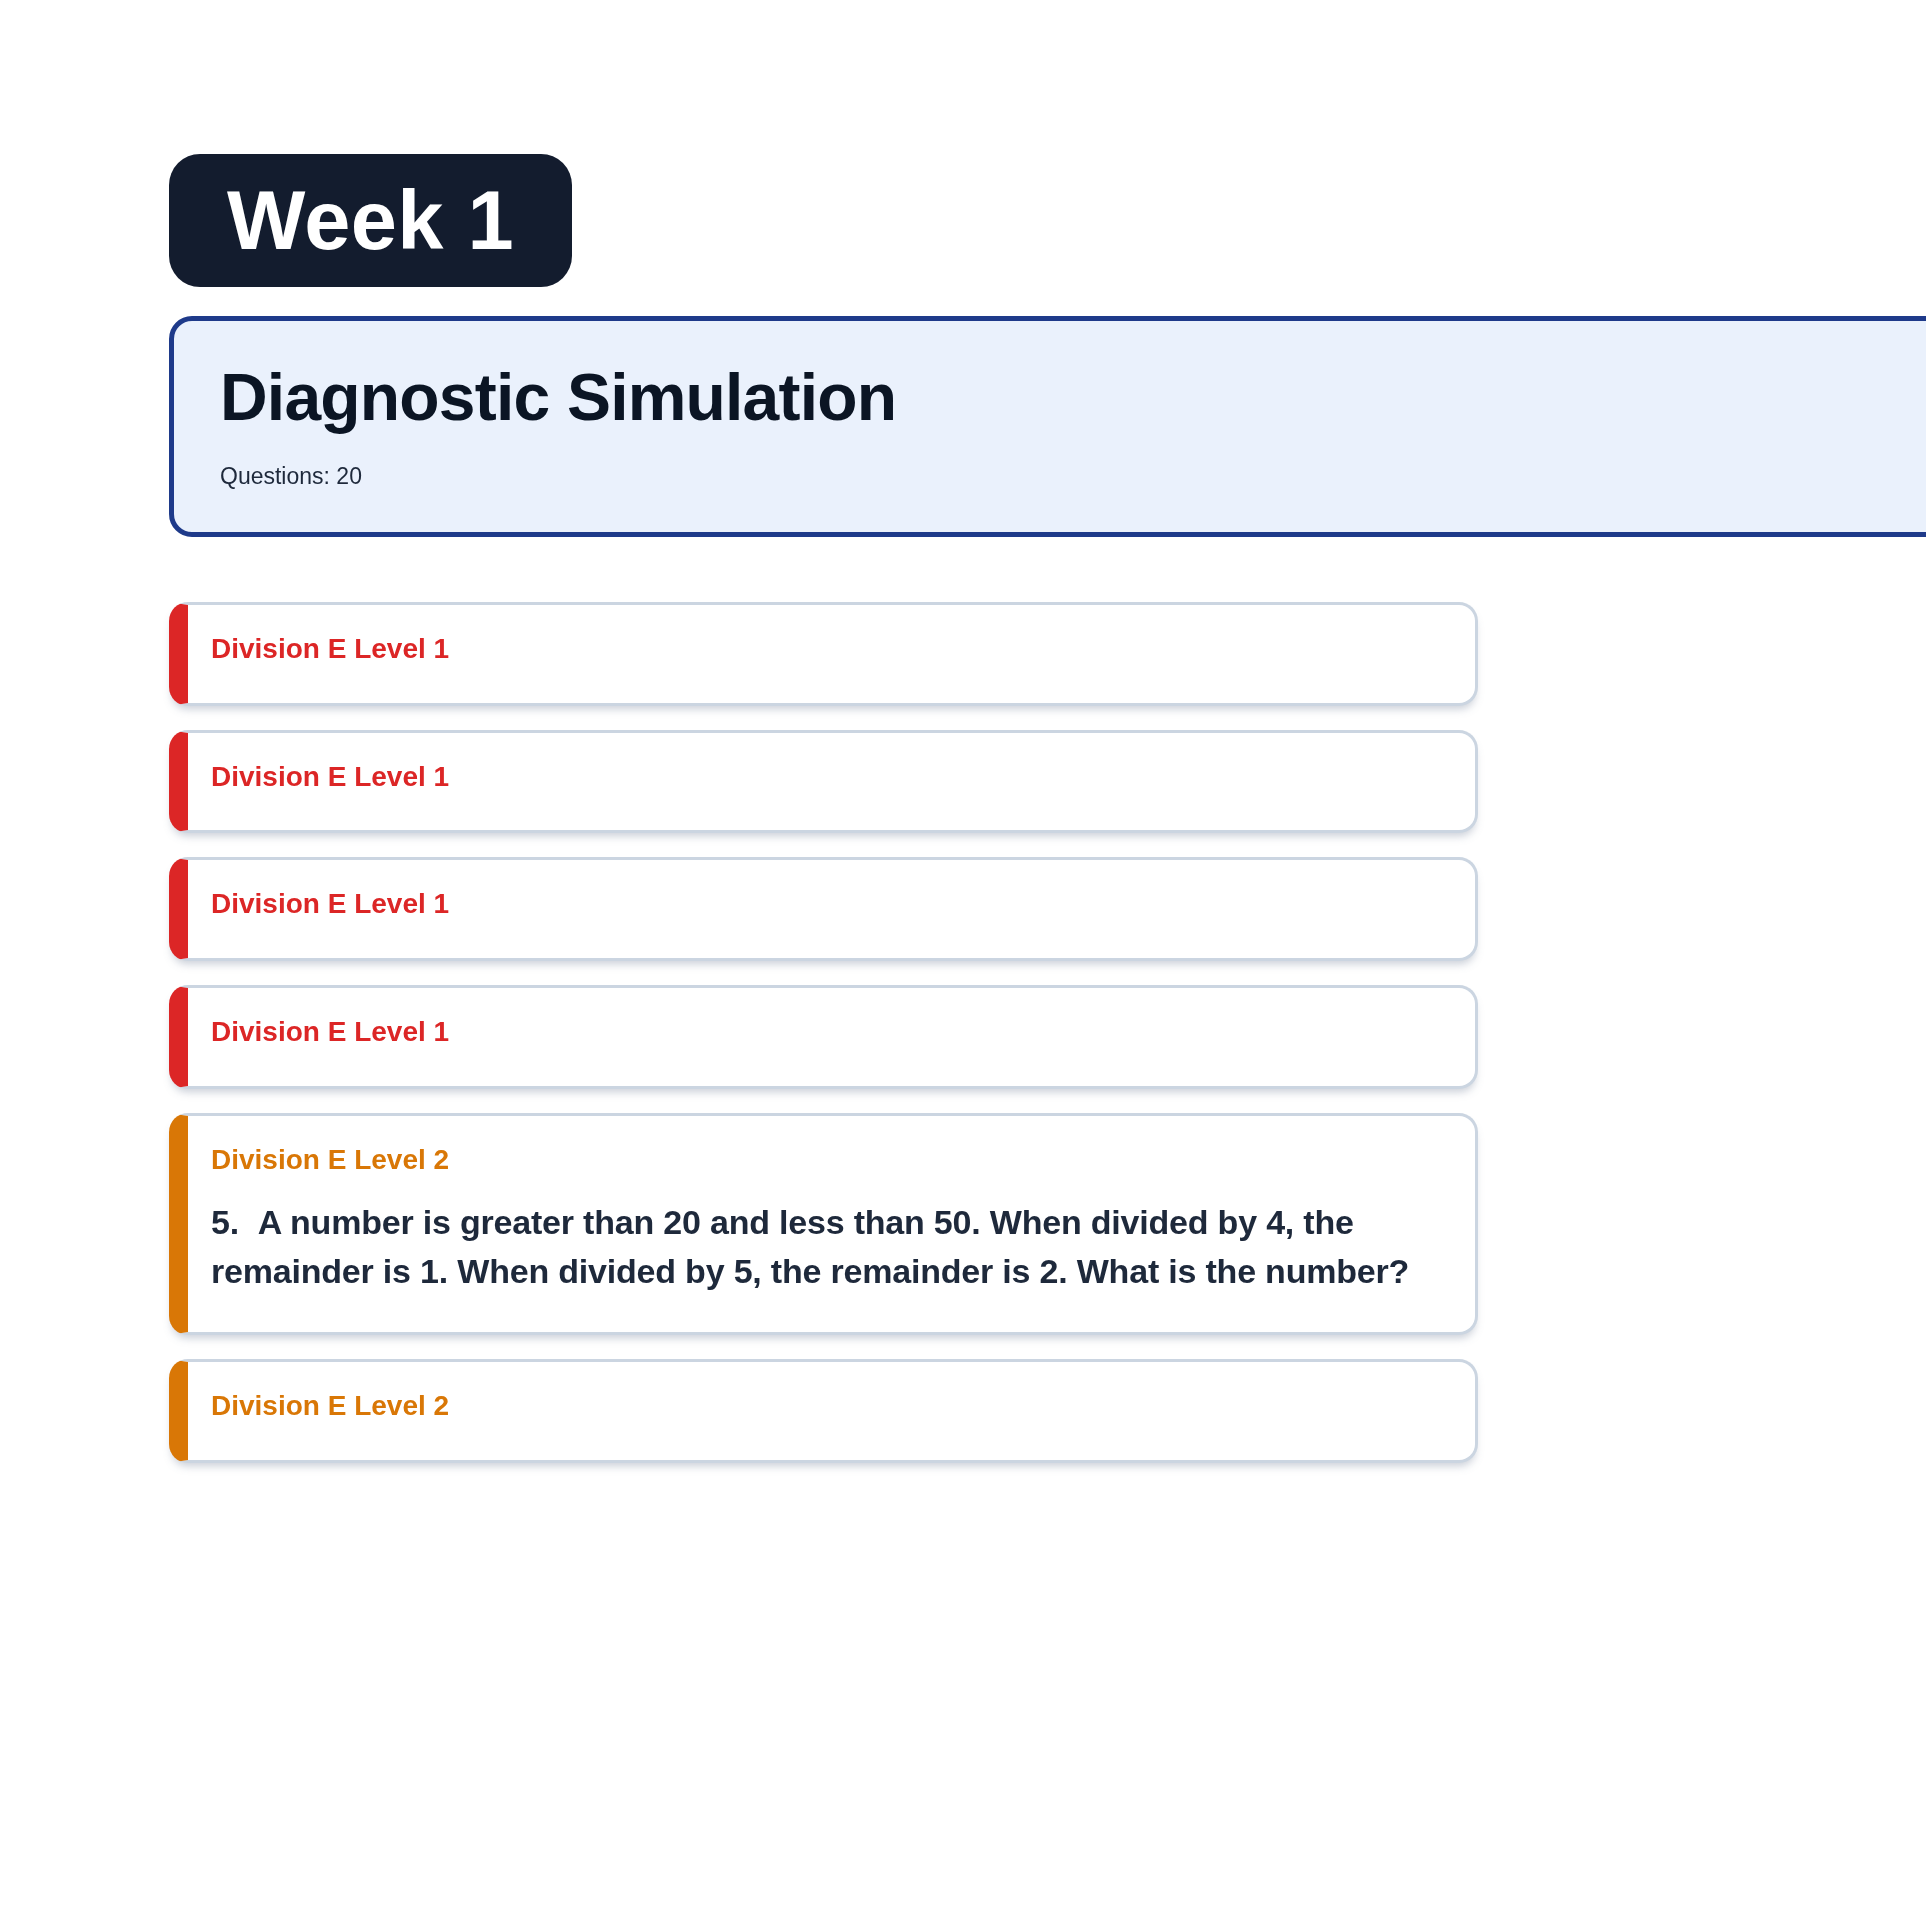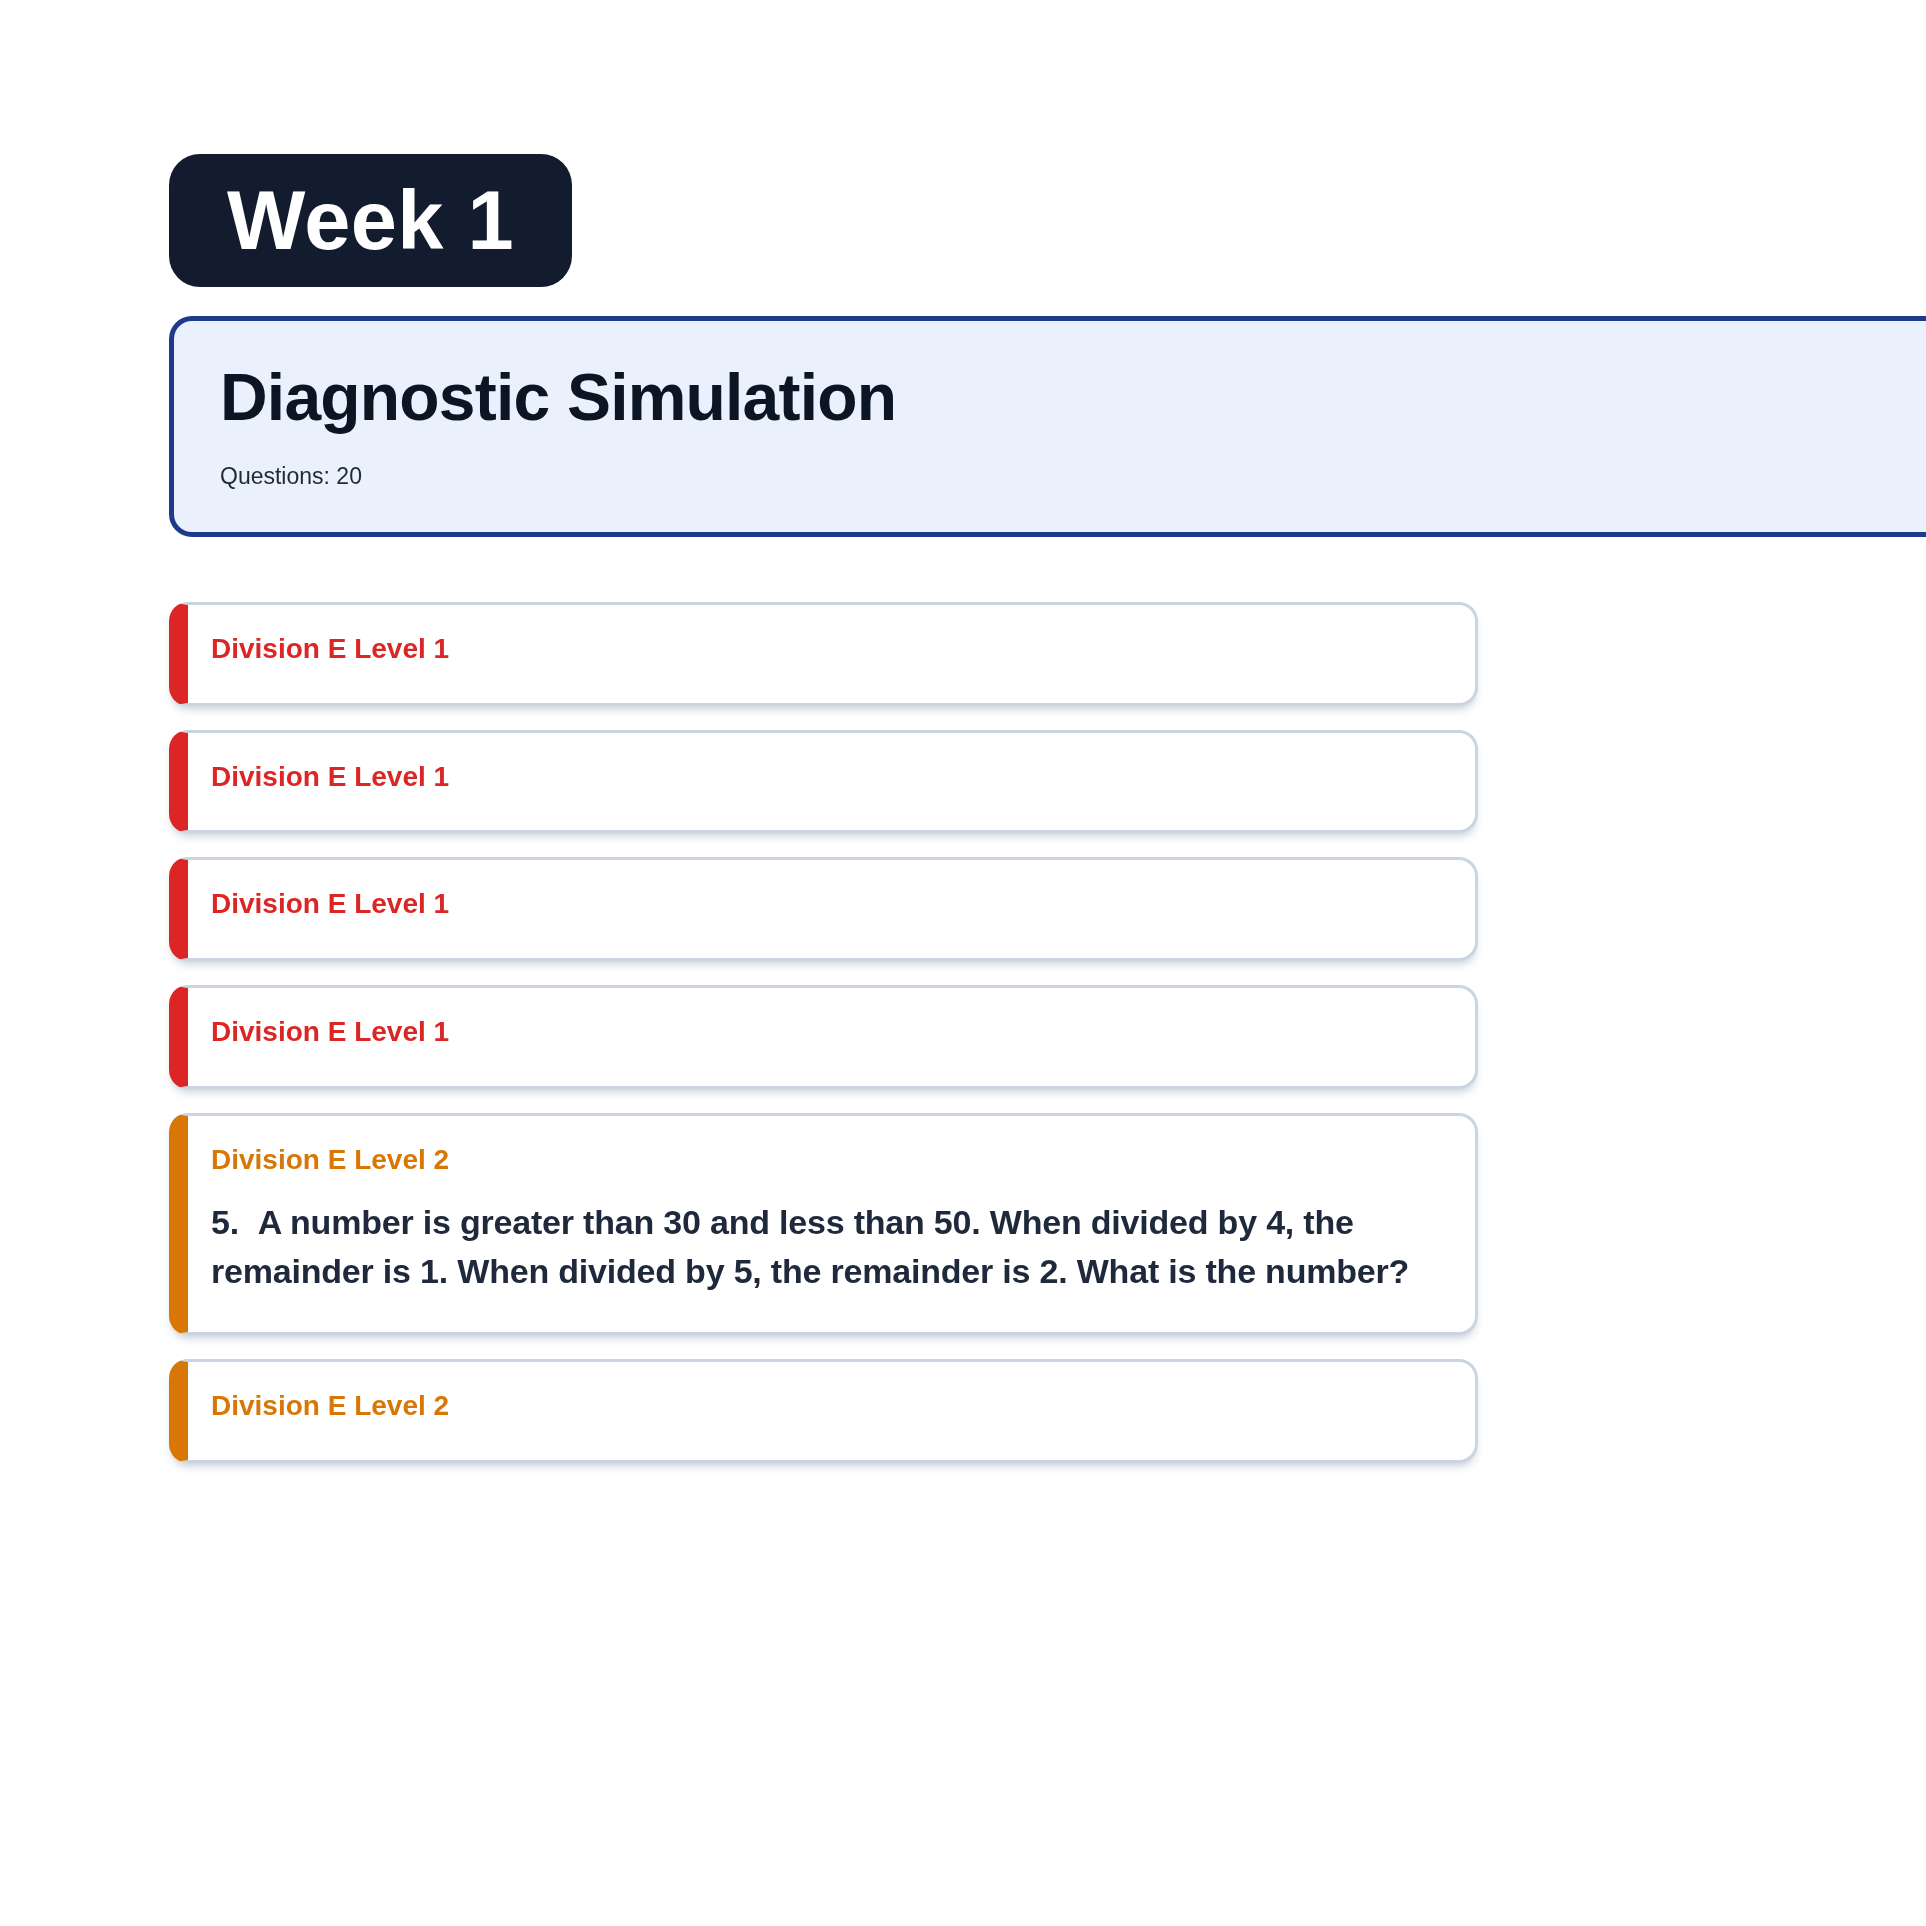--- a/index.html
+++ b/index.html
@@ -121,21 +121,21 @@
   <article class="q-card level1">
     <div class="q-label">Division E Level 1</div>
   </article>
 
   <article class="q-card level1">
     <div class="q-label">Division E Level 1</div>
   </article>
 
   <article class="q-card level2">
     <div class="q-label">Division E Level 2</div>
-    <p class="q-text"><span class="q-num">5.</span><span>A number is greater than 30 and less than 50. When divided by 4, the remainder is 1. When divided by 5, the remainder is 2. What is the number?</span></p>
+    <p class="q-text"><span class="q-num">5.</span><span>A number is greater than 20 and less than 50. When divided by 4, the remainder is 1. When divided by 5, the remainder is 2. What is the number?</span></p>
   </article>
 
   <article class="q-card level2">
     <div class="q-label">Division E Level 2</div>
 
   </article>
 
   
 
 </div>

